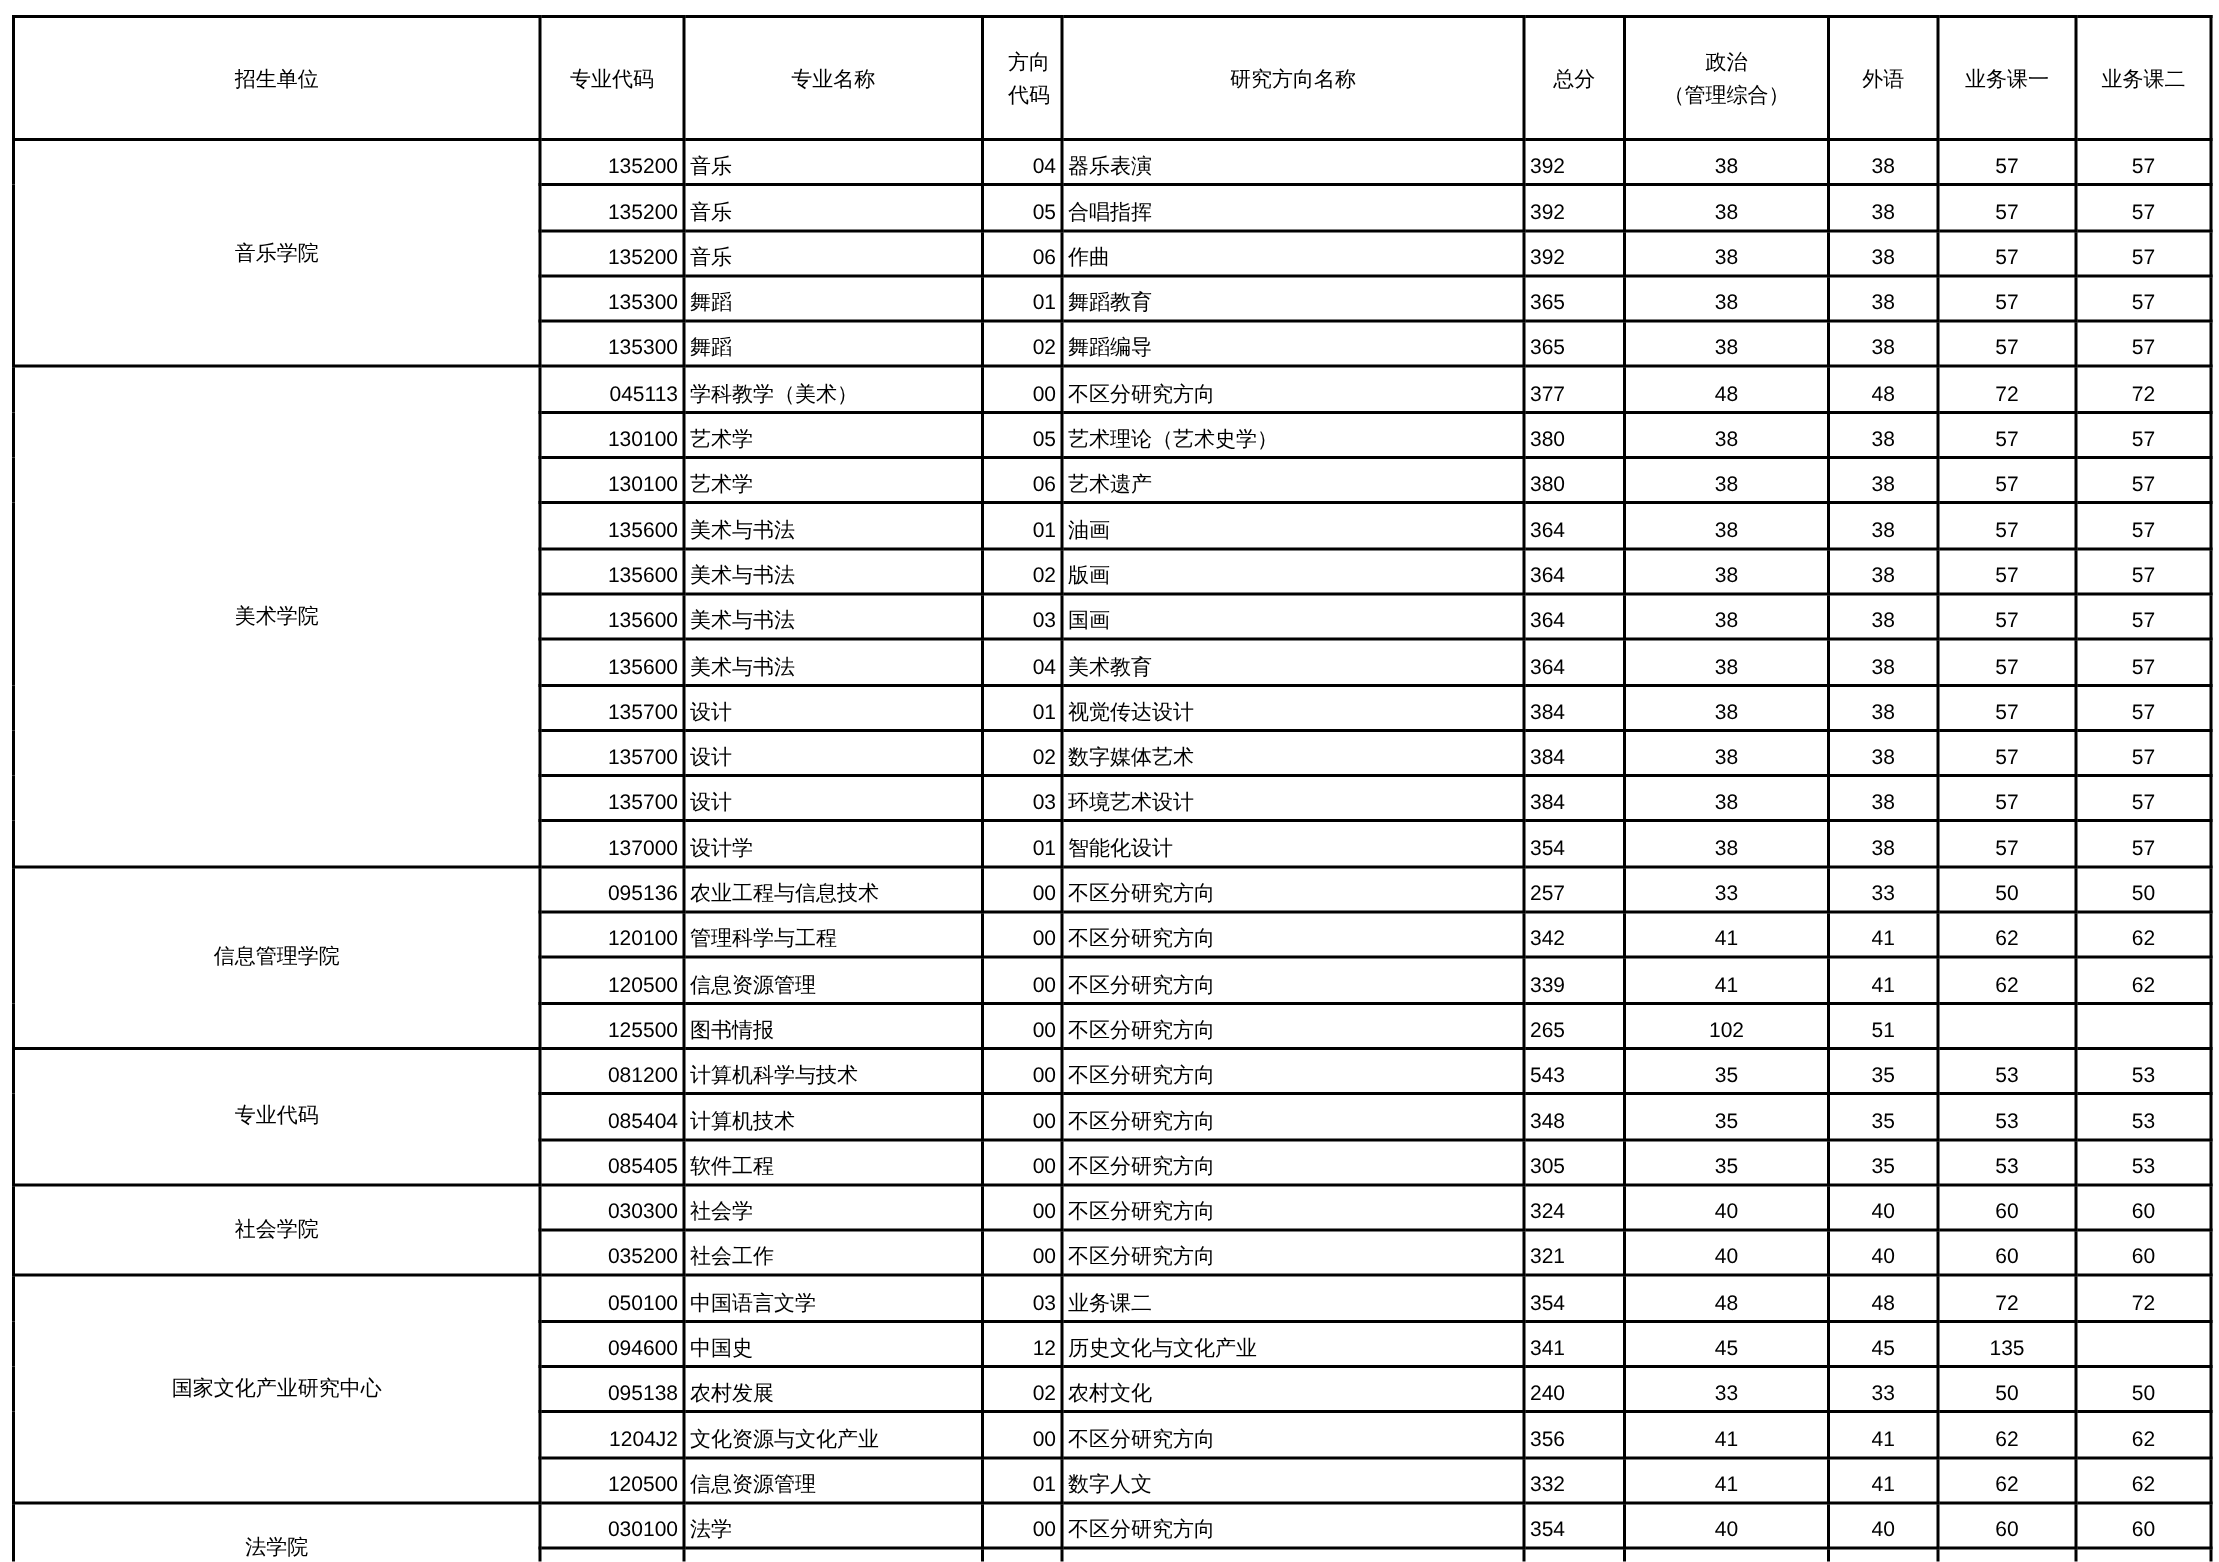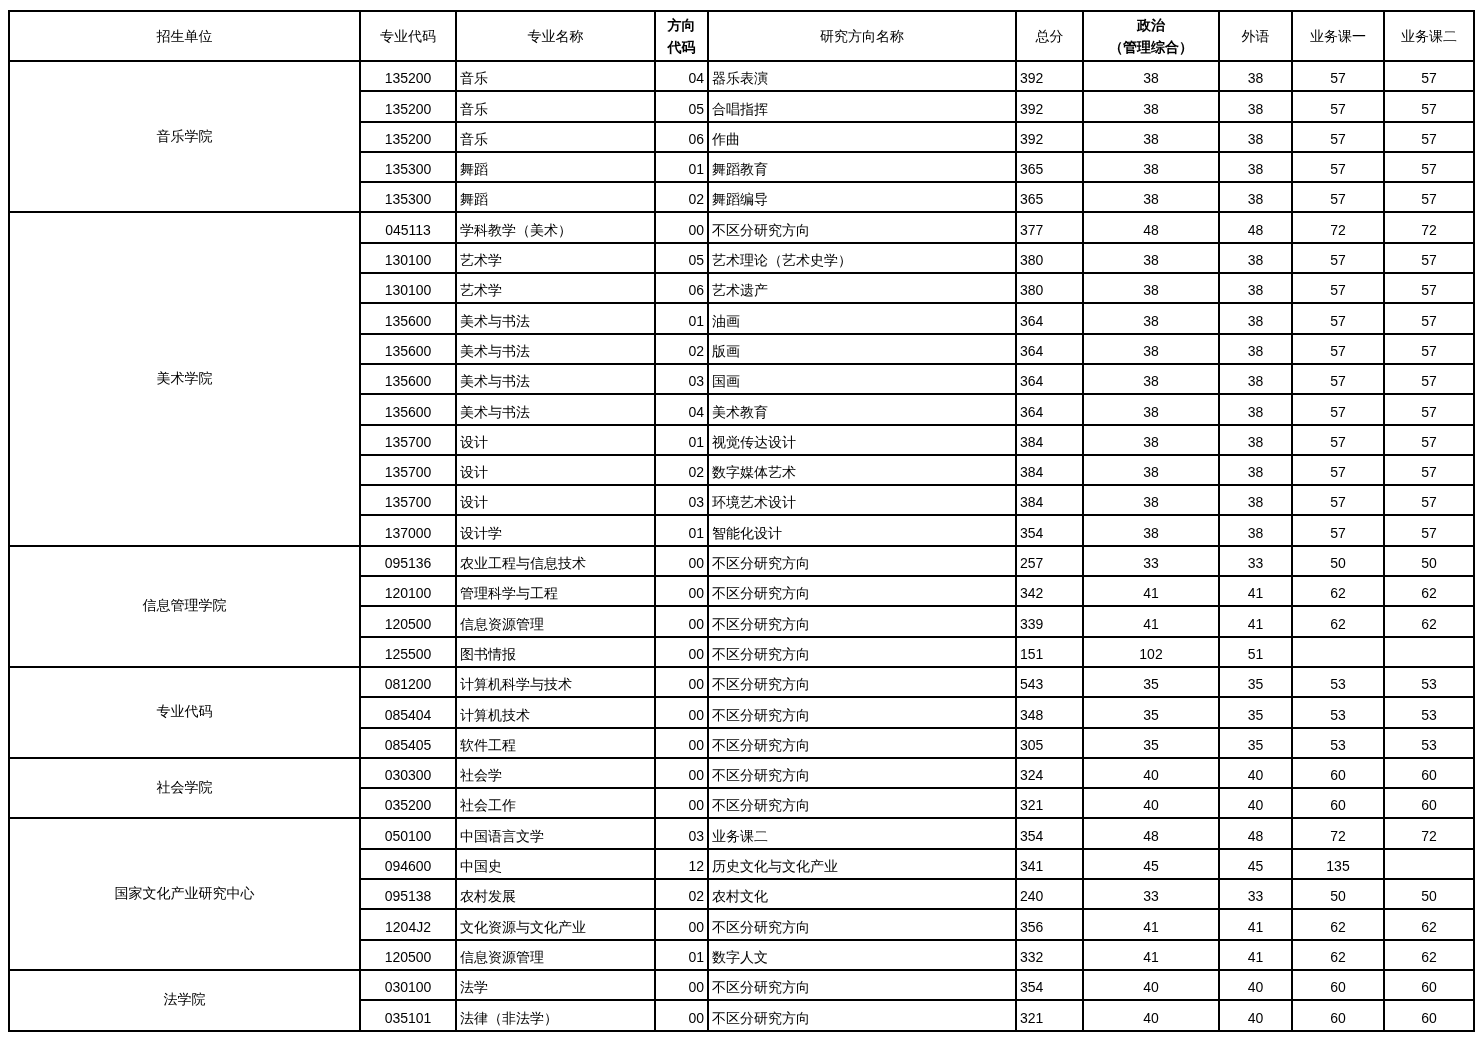--- a/index.html
+++ b/index.html
@@ -17,24 +17,24 @@
     white-space: nowrap;
     overflow: hidden;
     line-height: 20px;
   }
   table.score-table th {
     font-weight: normal;
     height: 48px;
     text-align: center;
     vertical-align: middle;
   }
-  table.score-table th.two-line { line-height: 22px; padding: 0; font-weight: bold; }
+  table.score-table th.two-line { line-height: 22px; padding: 16px; }
   table.score-table td { height: 26.3px; vertical-align: bottom; padding-bottom: 2px; }
   td.unit { text-align: center; vertical-align: middle !important; margin-left: 25px; }
-  td.code { text-align: center; padding-right: 12px; }
+  td.code { text-align: right; padding-right: 12px; }
   td.name, td.direction { text-align: left; padding-left: 3px; }
   td.dir-code { text-align: right; padding-right: 18px; margin-top: 28px; }
   td.total { text-align: left; padding-left: 16px; margin-left: 24px; }
   td.num { text-align: center; }
 </style>
 </head>
 <body>
 
 <table class="score-table">
   <colgroup>
@@ -280,21 +280,21 @@
         <td class="num">41</td>
         <td class="num">41</td>
         <td class="num">62</td>
         <td class="num">62</td>
       </tr>
       <tr>
         <td class="code">125500</td>
         <td class="name">图书情报</td>
         <td class="dir-code">00</td>
         <td class="direction">不区分研究方向</td>
-        <td class="total">151</td>
+        <td class="total">265</td>
         <td class="num">102</td>
         <td class="num">51</td>
         <td class="num"></td>
         <td class="num"></td>
       </tr>
       <tr>
         <td class="unit" rowspan="3">专业代码</td>
         <td class="code">081200</td>
         <td class="name">计算机科学与技术</td>
         <td class="dir-code">00</td>

